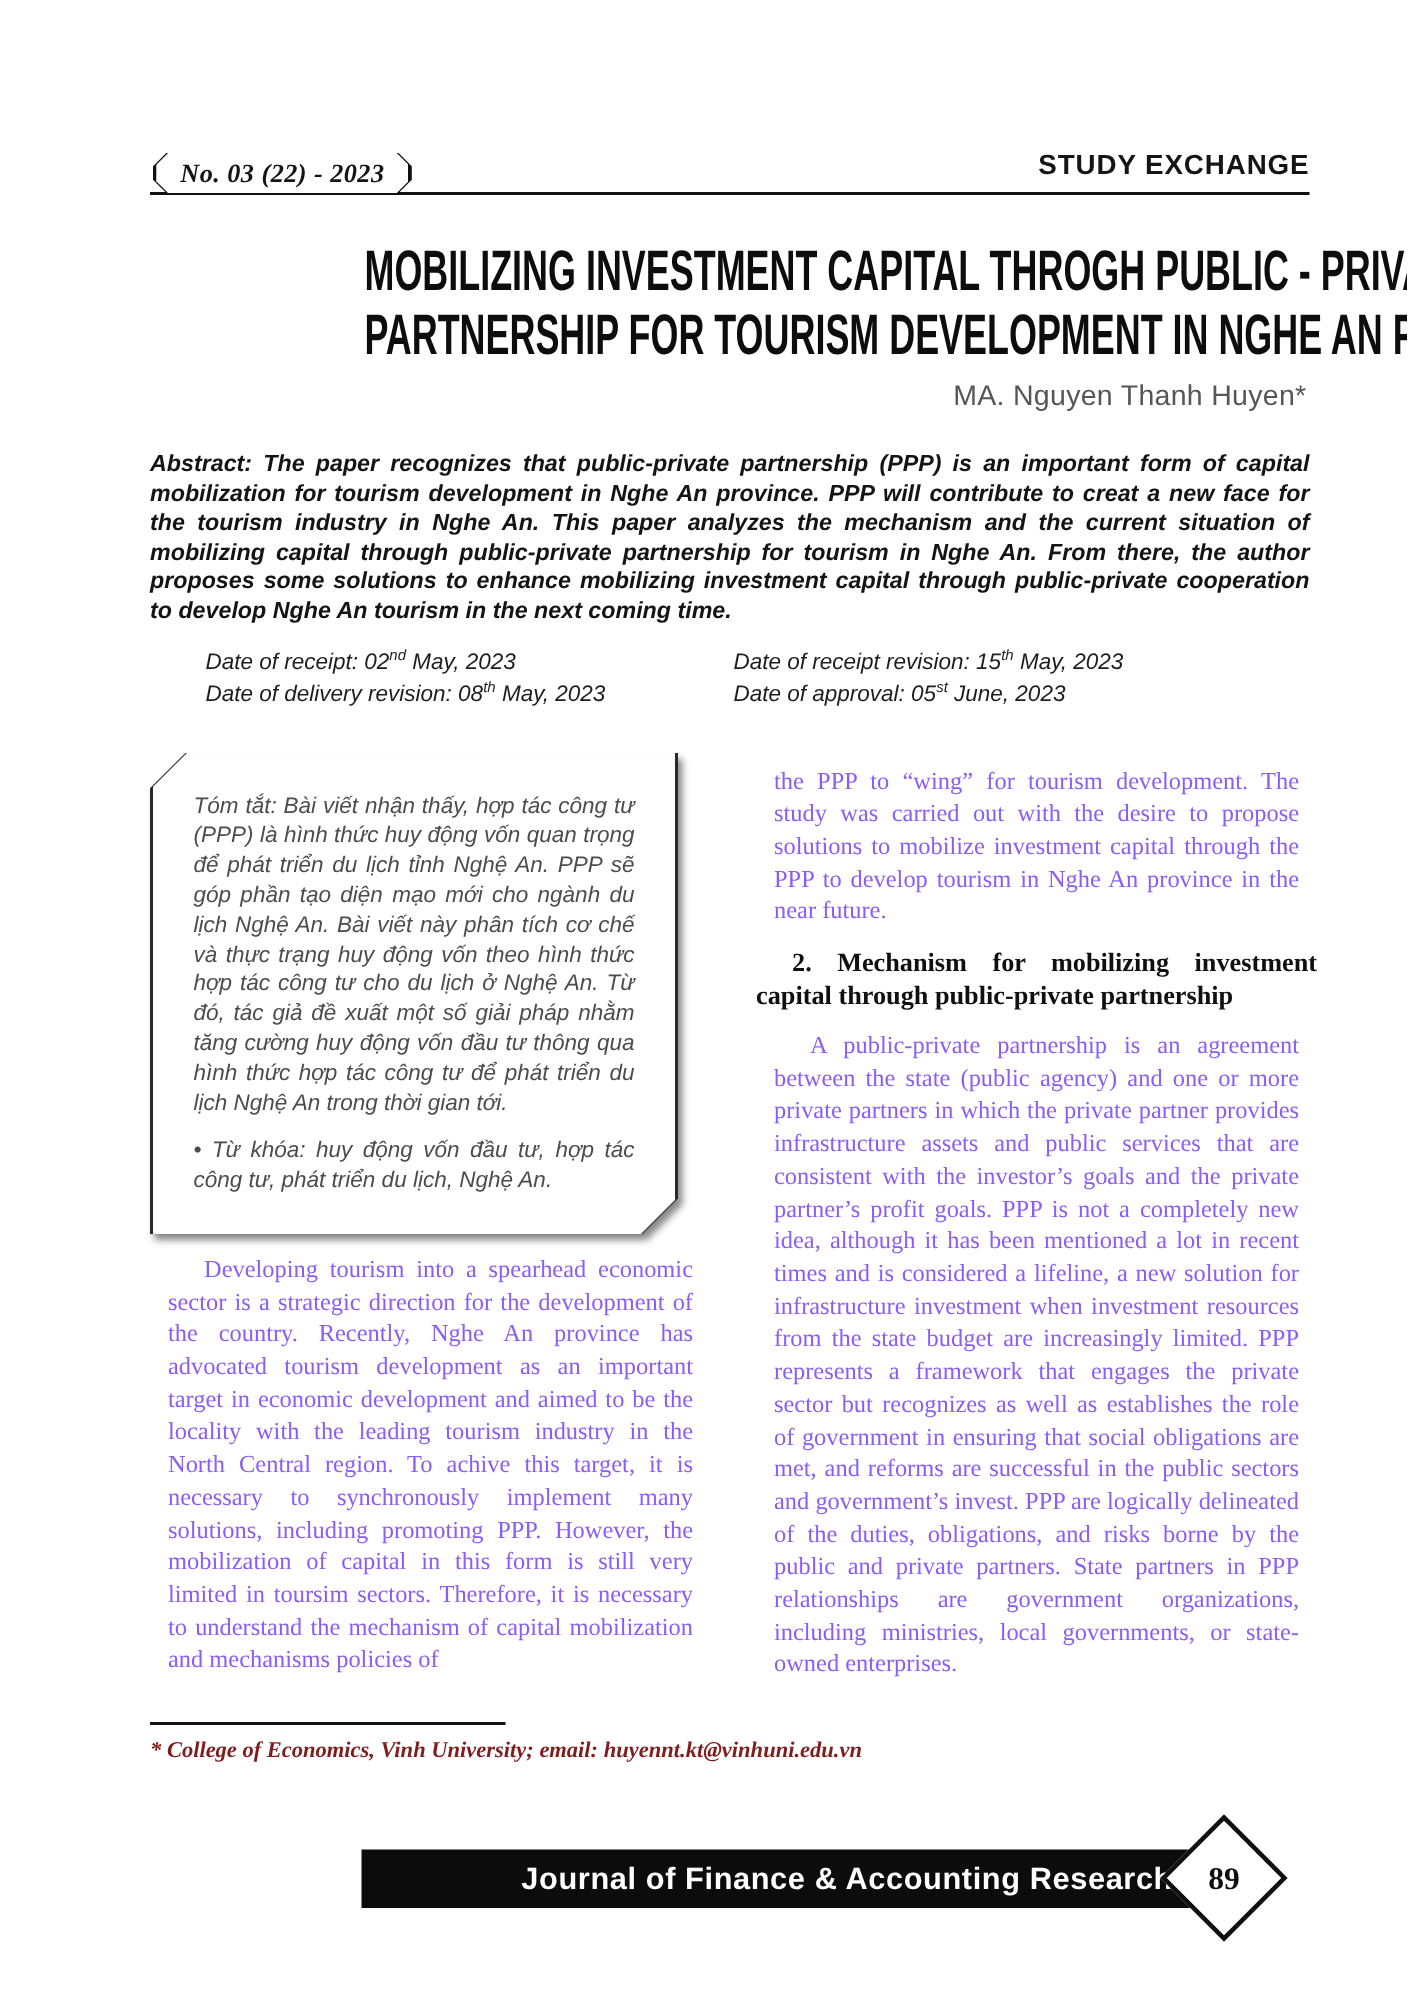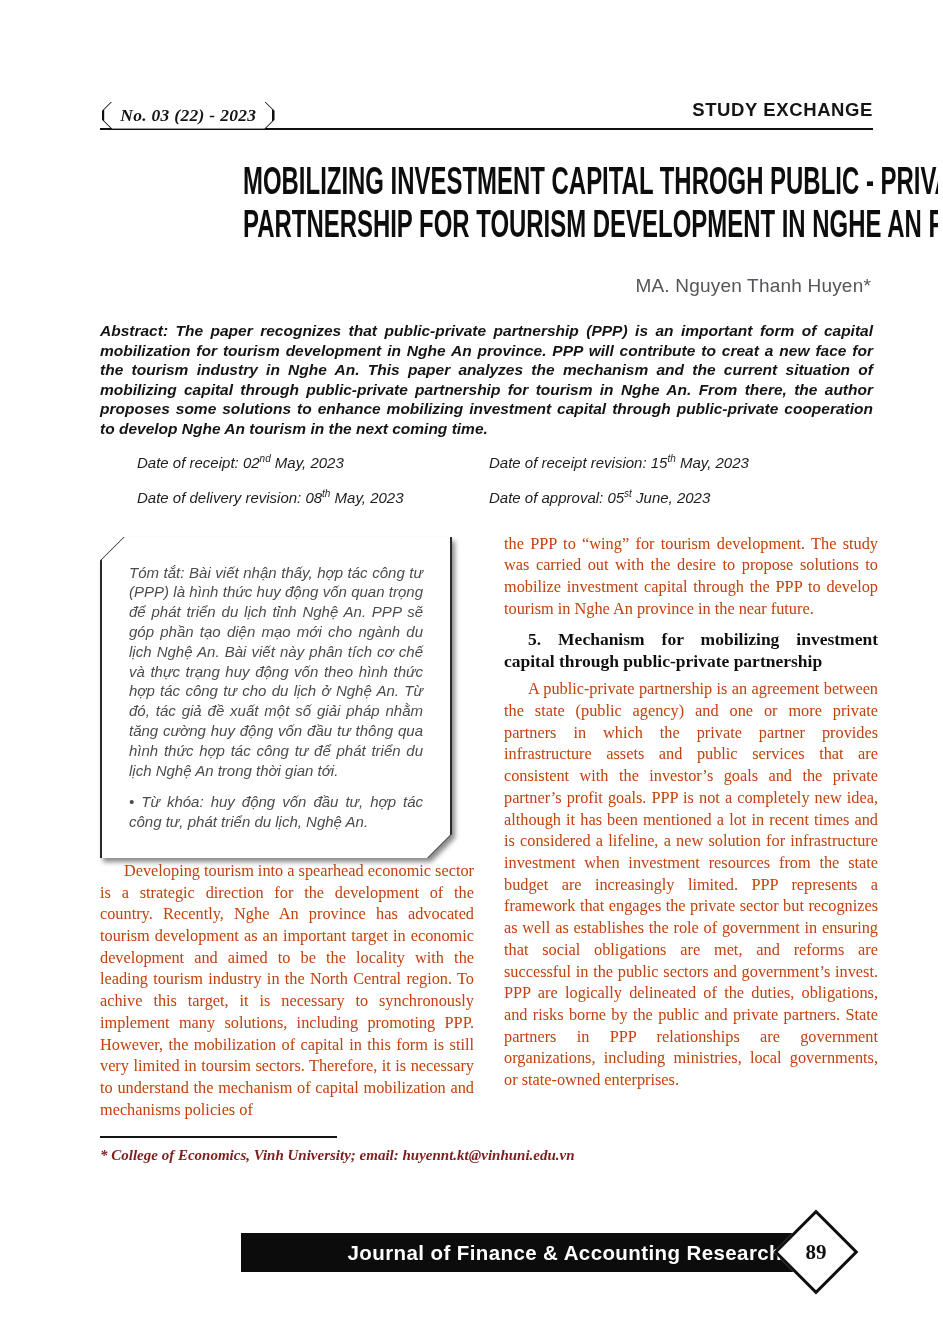--- a/index.html
+++ b/index.html
@@ -14,45 +14,45 @@
       clip-path:polygon(9px 0,calc(100% - 9px) 0,100% 9px,100% calc(100% - 9px),calc(100% - 9px) 100%,9px 100%,0 calc(100% - 9px),0 9px);}
   .badge-inner{margin:2.2px;background:#fff;height:27px;display:flex;align-items:center;justify-content:center;padding:0 16px;
       clip-path:polygon(8px 0,calc(100% - 8px) 0,100% 8px,100% calc(100% - 8px),calc(100% - 8px) 100%,8px 100%,0 calc(100% - 8px),0 8px);}
   .badge-text{font:italic 700 17.5px "Liberation Serif",serif;letter-spacing:.3px;white-space:nowrap;}
   .section-header{position:absolute;right:0;bottom:9px;font:700 18.5px "Liberation Sans",sans-serif;letter-spacing:.6px;}
 
   
   .title{margin:30px 0 0;text-align:center;font-family:"Liberation Sans",sans-serif;font-weight:700;
          font-size:38px;line-height:43px;color:#0d0d0d;}
   .title-line{display:block;white-space:nowrap;transform:scaleX(.63);transform-origin:50% 50%;}
-  .author{margin:29px 2px 0 0;text-align:right;font:400 19px "Liberation Sans",sans-serif;color:#55555a;letter-spacing:.2px;}
+  .author{margin:8px 2px 0 0;text-align:right;font:400 19px "Liberation Sans",sans-serif;color:#55555a;letter-spacing:.2px;}
 
   
   .abstract{margin:24px 0 0;font:italic 700 15.5px/19.6px "Liberation Sans",sans-serif;text-align:justify;color:#141414;}
   .keywords{margin:13px 0 0;font:italic 400 15px "Liberation Sans",sans-serif;color:#1d1d1d;}
-  .dates{margin:15px 0 0;padding-left:37px;display:grid;grid-template-columns:352px 1fr;row-gap:18px;
+  .dates{margin:15px 0 0;padding-left:37px;display:grid;grid-template-columns:352px 1fr;row-gap:4px;
          font:italic 400 15px "Liberation Sans",sans-serif;color:#1d1d1d;}
   .dates sup{font-size:10px;line-height:0;}
 
   
   .columns{margin-top:27px;display:grid;grid-template-columns:374px 374px;column-gap:30px;align-items:start;}
 
   .tt-shadow{filter:drop-shadow(3px 4px 2.5px rgba(40,40,40,.55));width:352px;margin-top:4px;}
   .tt-outer{background:#2a2a2a;
       clip-path:polygon(24px 0,100% 0,100% calc(100% - 24px),calc(100% - 24px) 100%,0 100%,0 24px);}
   .tt-inner{margin:2px;background:#fff;box-sizing:border-box;padding:14px 15px;
       clip-path:polygon(23px 0,100% 0,100% calc(100% - 23px),calc(100% - 23px) 100%,0 100%,0 23px);}
   .tt-text,.tt-kw{margin:12px;font:italic 400 15px/19.8px "Liberation Sans",sans-serif;color:#4c4c4c;text-align:justify;}
   .tt-kw{margin-top:10px;}
 
   .sec-heading{font-family:"Liberation Serif",serif;font-weight:700;font-size:17.5px;line-height:22px;color:#101010;}
   .intro-heading{margin:32px 0 6px;padding-left:24px;}
   .sec2-heading{margin:9px 0 6px;text-align:justify;text-indent:24px;}
 
-  .body-text{margin:0;font:400 16.3px/21.7px "Liberation Serif",serif;text-align:justify;color:#c2410c;}
+  .body-text{margin:12px;font:400 16.3px/21.7px "Liberation Serif",serif;text-align:justify;color:#8b5cf6;}
   .indent{text-indent:24px;}
 
   
   .footnote-rule{margin-top:16px;width:237px;height:2px;background:#141414;}
   .footnote{margin:9px 0 0;font:italic 700 15px "Liberation Serif",serif;color:#7f1d1d;}
 
   
   .footer-bar{position:absolute;left:241px;top:1233px;width:567px;height:39px;background:#0c0c0c;color:#fff;
       display:flex;align-items:center;justify-content:flex-end;padding-right:26px;box-sizing:border-box;
       font:700 20.5px "Liberation Sans",sans-serif;letter-spacing:.4px;}
@@ -103,21 +103,21 @@
             <p class="tt-text"><span>Tóm tắt:</span> <span>Bài viết nhận thấy, hợp tác công tư (PPP) là hình thức huy động vốn quan trọng để phát triển du lịch tỉnh Nghệ An. PPP sẽ góp phần tạo diện mạo mới cho ngành du lịch Nghệ An. Bài viết này phân tích cơ chế và thực trạng huy động vốn theo hình thức hợp tác công tư cho du lịch ở Nghệ An. Từ đó, tác giả đề xuất một số giải pháp nhằm tăng cường huy động vốn đầu tư thông qua hình thức hợp tác công tư để phát triển du lịch Nghệ An trong thời gian tới.</span></p>
             <p class="tt-kw"><span>• Từ khóa:</span> <span>huy động vốn đầu tư, hợp tác công tư, phát triển du lịch, Nghệ An.</span></p>
           </div>
         </div>
       </div>
       <p class="body-text indent">Developing tourism into a spearhead economic sector is a strategic direction for the development of the country. Recently, Nghe An province has advocated tourism development as an important target in economic development and aimed to be the locality with the leading tourism industry in the North Central region. To achive this target, it is necessary to synchronously implement many solutions, including promoting PPP. However, the mobilization of capital in this form is still very limited in toursim sectors. Therefore, it is necessary to understand the mechanism of capital mobilization and mechanisms policies of</p>
     </div>
 
     <div class="col-right">
       <p class="body-text">the PPP to “wing” for tourism development. The study was carried out with the desire to propose solutions to mobilize investment capital through the PPP to develop tourism in Nghe An province in the near future.</p>
-      <h2 class="sec-heading sec2-heading">5. Mechanism for mobilizing investment capital through public-private partnership</h2>
+      <h2 class="sec-heading sec2-heading">2. Mechanism for mobilizing investment capital through public-private partnership</h2>
       <p class="body-text indent">A public-private partnership is an agreement between the state (public agency) and one or more private partners in which the private partner provides infrastructure assets and public services that are consistent with the investor’s goals and the private partner’s profit goals. PPP is not a completely new idea, although it has been mentioned a lot in recent times and is considered a lifeline, a new solution for infrastructure investment when investment resources from the state budget are increasingly limited. PPP represents a framework that engages the private sector but recognizes as well as establishes the role of government in ensuring that social obligations are met, and reforms are successful in the public sectors and government’s invest. PPP are logically delineated of the duties, obligations, and risks borne by the public and private partners. State partners in PPP relationships are government organizations, including ministries, local governments, or state-owned enterprises.</p>
     </div>
 
   </div>
 
   <div class="footnote-rule"></div>
   <p class="footnote">* College of Economics, Vinh University; email: huyennt.kt@vinhuni.edu.vn</p>
 
   <div class="footer-bar">
     <span>Journal of Finance &amp; Accounting Research</span>

